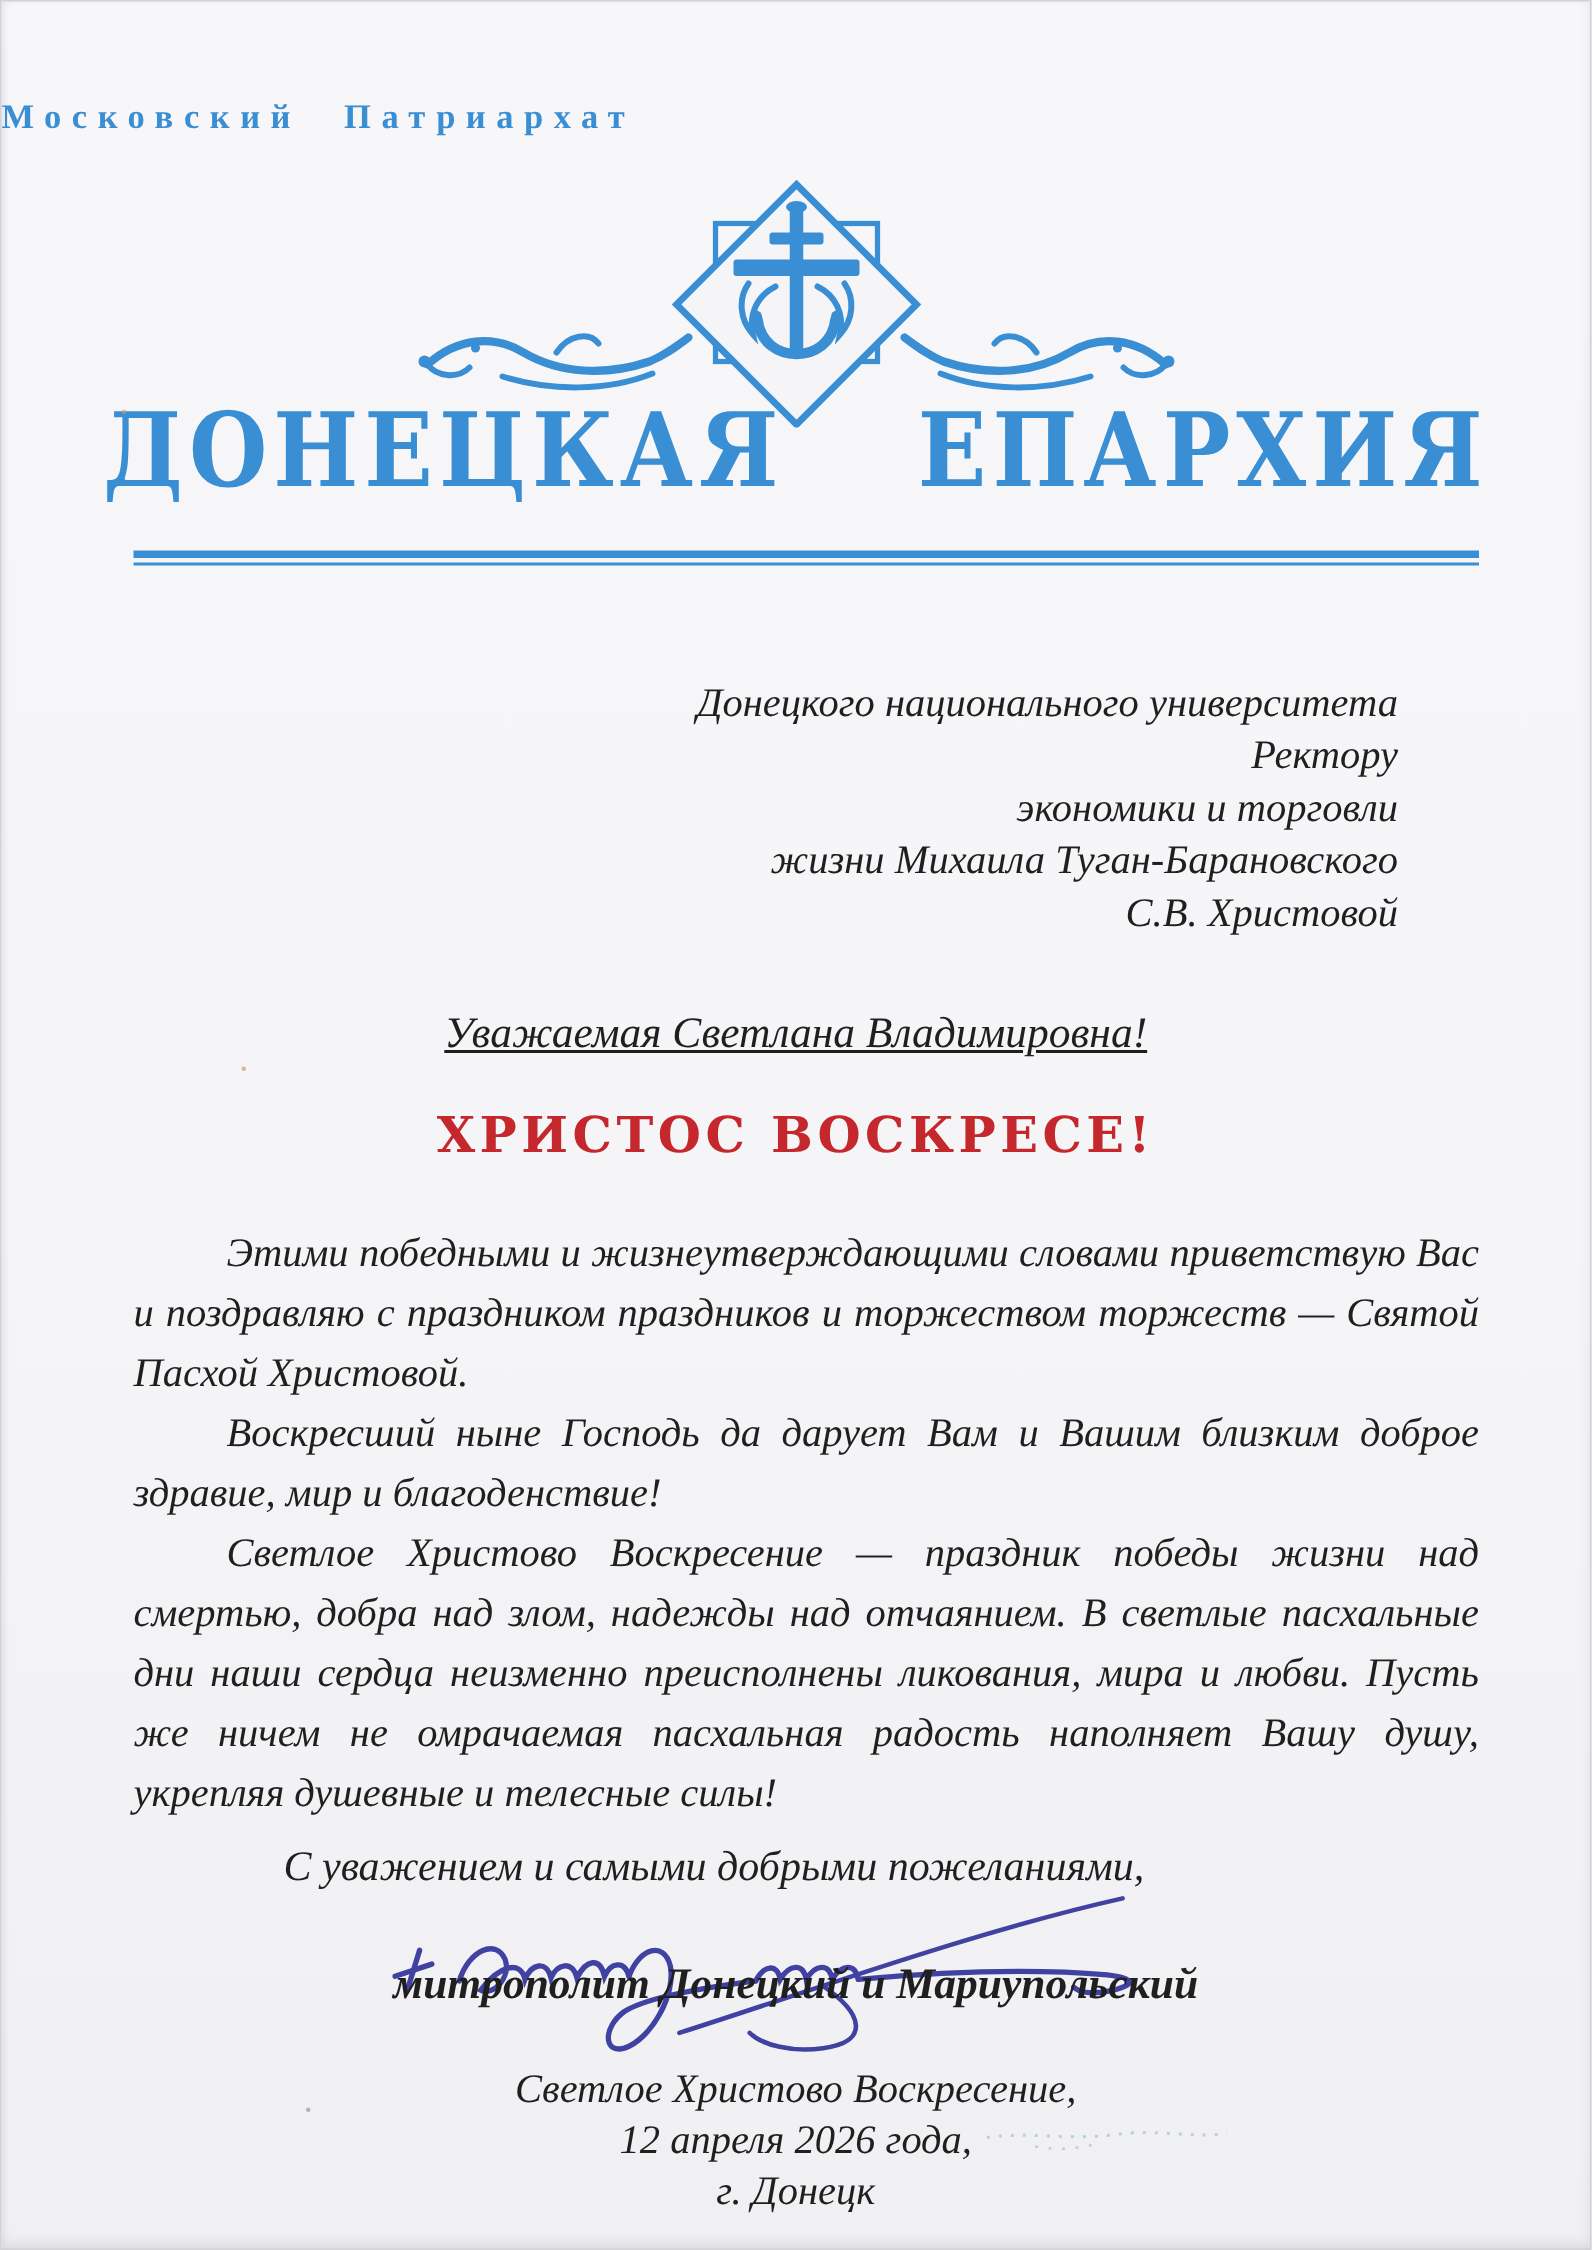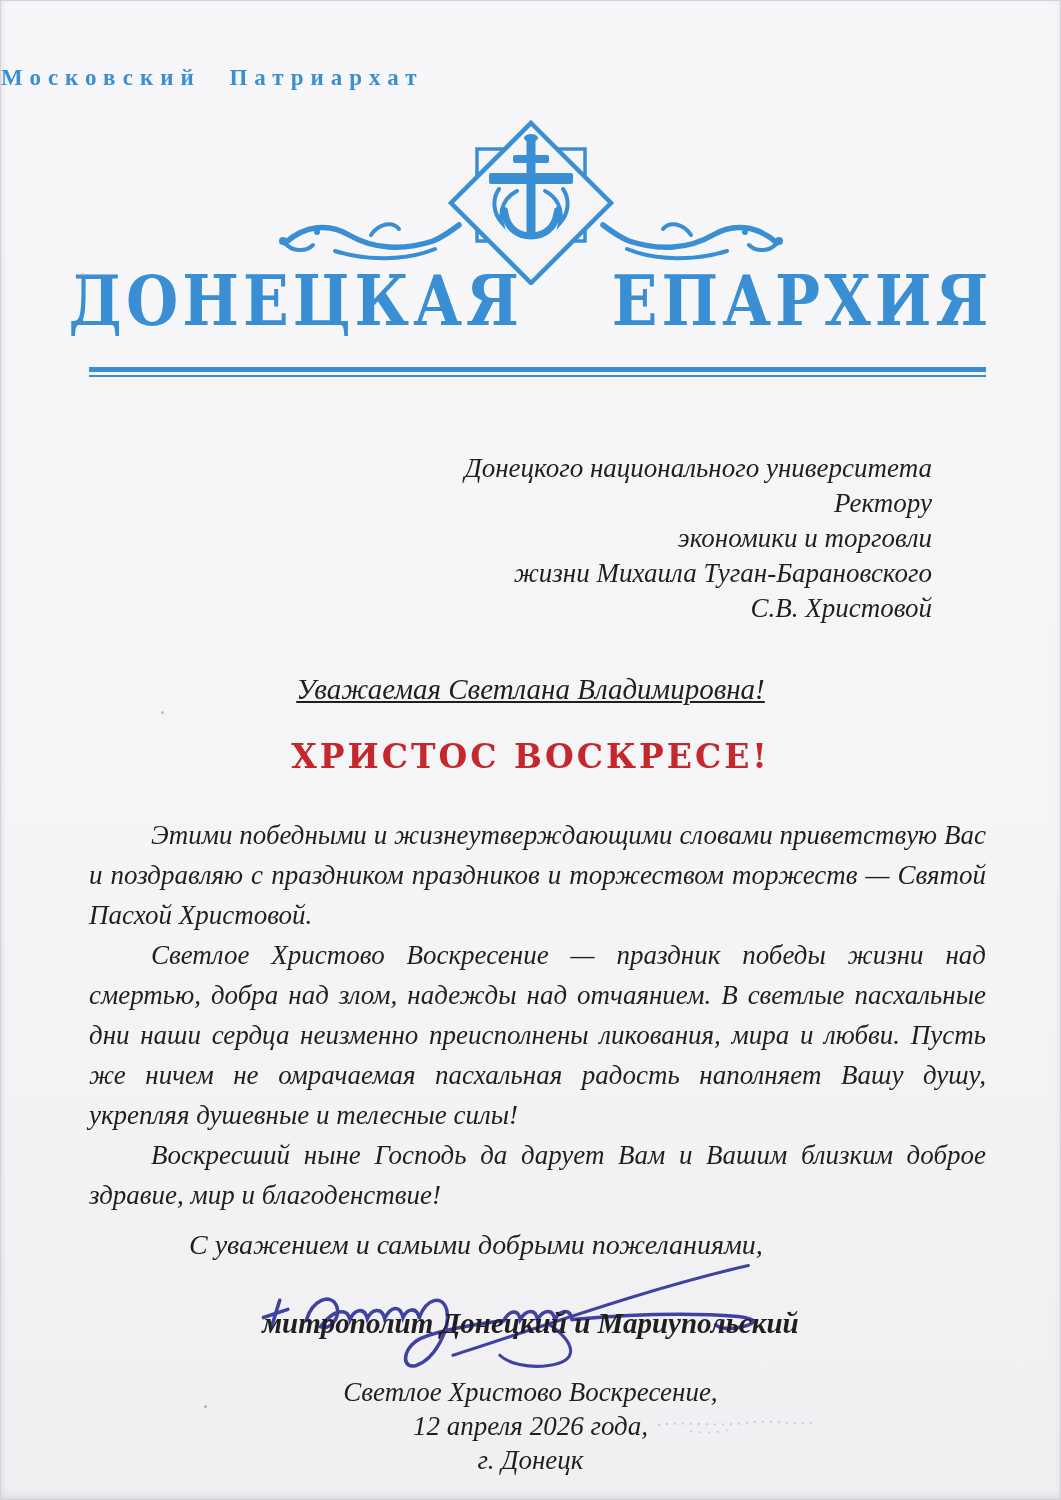--- a/index.html
+++ b/index.html
@@ -107,22 +107,22 @@
     <div>жизни Михаила Туган-Барановского</div>
     <div>С.В. Христовой</div>
   </div>
 
   <div class="salutation">Уважаемая Светлана Владимировна!</div>
 
   <div class="headline">ХРИСТОС ВОСКРЕСЕ!</div>
 
   <div class="body-text">
     <p>Этими победными и жизнеутверждающими словами приветствую Вас и поздравляю с праздником праздников и торжеством торжеств — Святой Пасхой Христовой.</p>
+    <p>Воскресший ныне Господь да дарует Вам и Вашим близким доброе здравие, мир и благоденствие!</p>
     <p>Светлое Христово Воскресение — праздник победы жизни над смертью, добра над злом, надежды над отчаянием. В светлые пасхальные дни наши сердца неизменно преисполнены ликования, мира и любви. Пусть же ничем не омрачаемая пасхальная радость наполняет Вашу душу, укрепляя душевные и телесные силы!</p>
-    <p>Воскресший ныне Господь да дарует Вам и Вашим близким доброе здравие, мир и благоденствие!</p>
   </div>
 
   <div class="closing">С уважением и самыми добрыми пожеланиями,</div>
 
   <svg class="signature-svg" viewBox="0 0 530 105" xmlns="http://www.w3.org/2000/svg" stroke="var(--ink-blue)" fill="none" stroke-width="3.5" stroke-linecap="round" opacity="0.92">
     <path d="M22,55 L46,47"></path>
     <path d="M38,38 L30,64"></path>
     <path d="M64,58 C70,38 88,30 94,44 C98,56 86,68 78,64 C90,48 104,44 107,57 C111,47 121,44 124,56 C128,47 138,44 141,56 C147,44 156,42 159,55 C163,46 172,44 175,55"></path>
     <path d="M175,55 C182,36 198,32 202,48 C206,66 190,96 172,102 C158,106 158,88 172,78 C188,68 228,62 258,58"></path>
     <path d="M258,58 C263,48 272,46 274,57 C280,47 289,46 291,57 C297,47 306,46 308,57 C314,47 323,46 325,57"></path>

